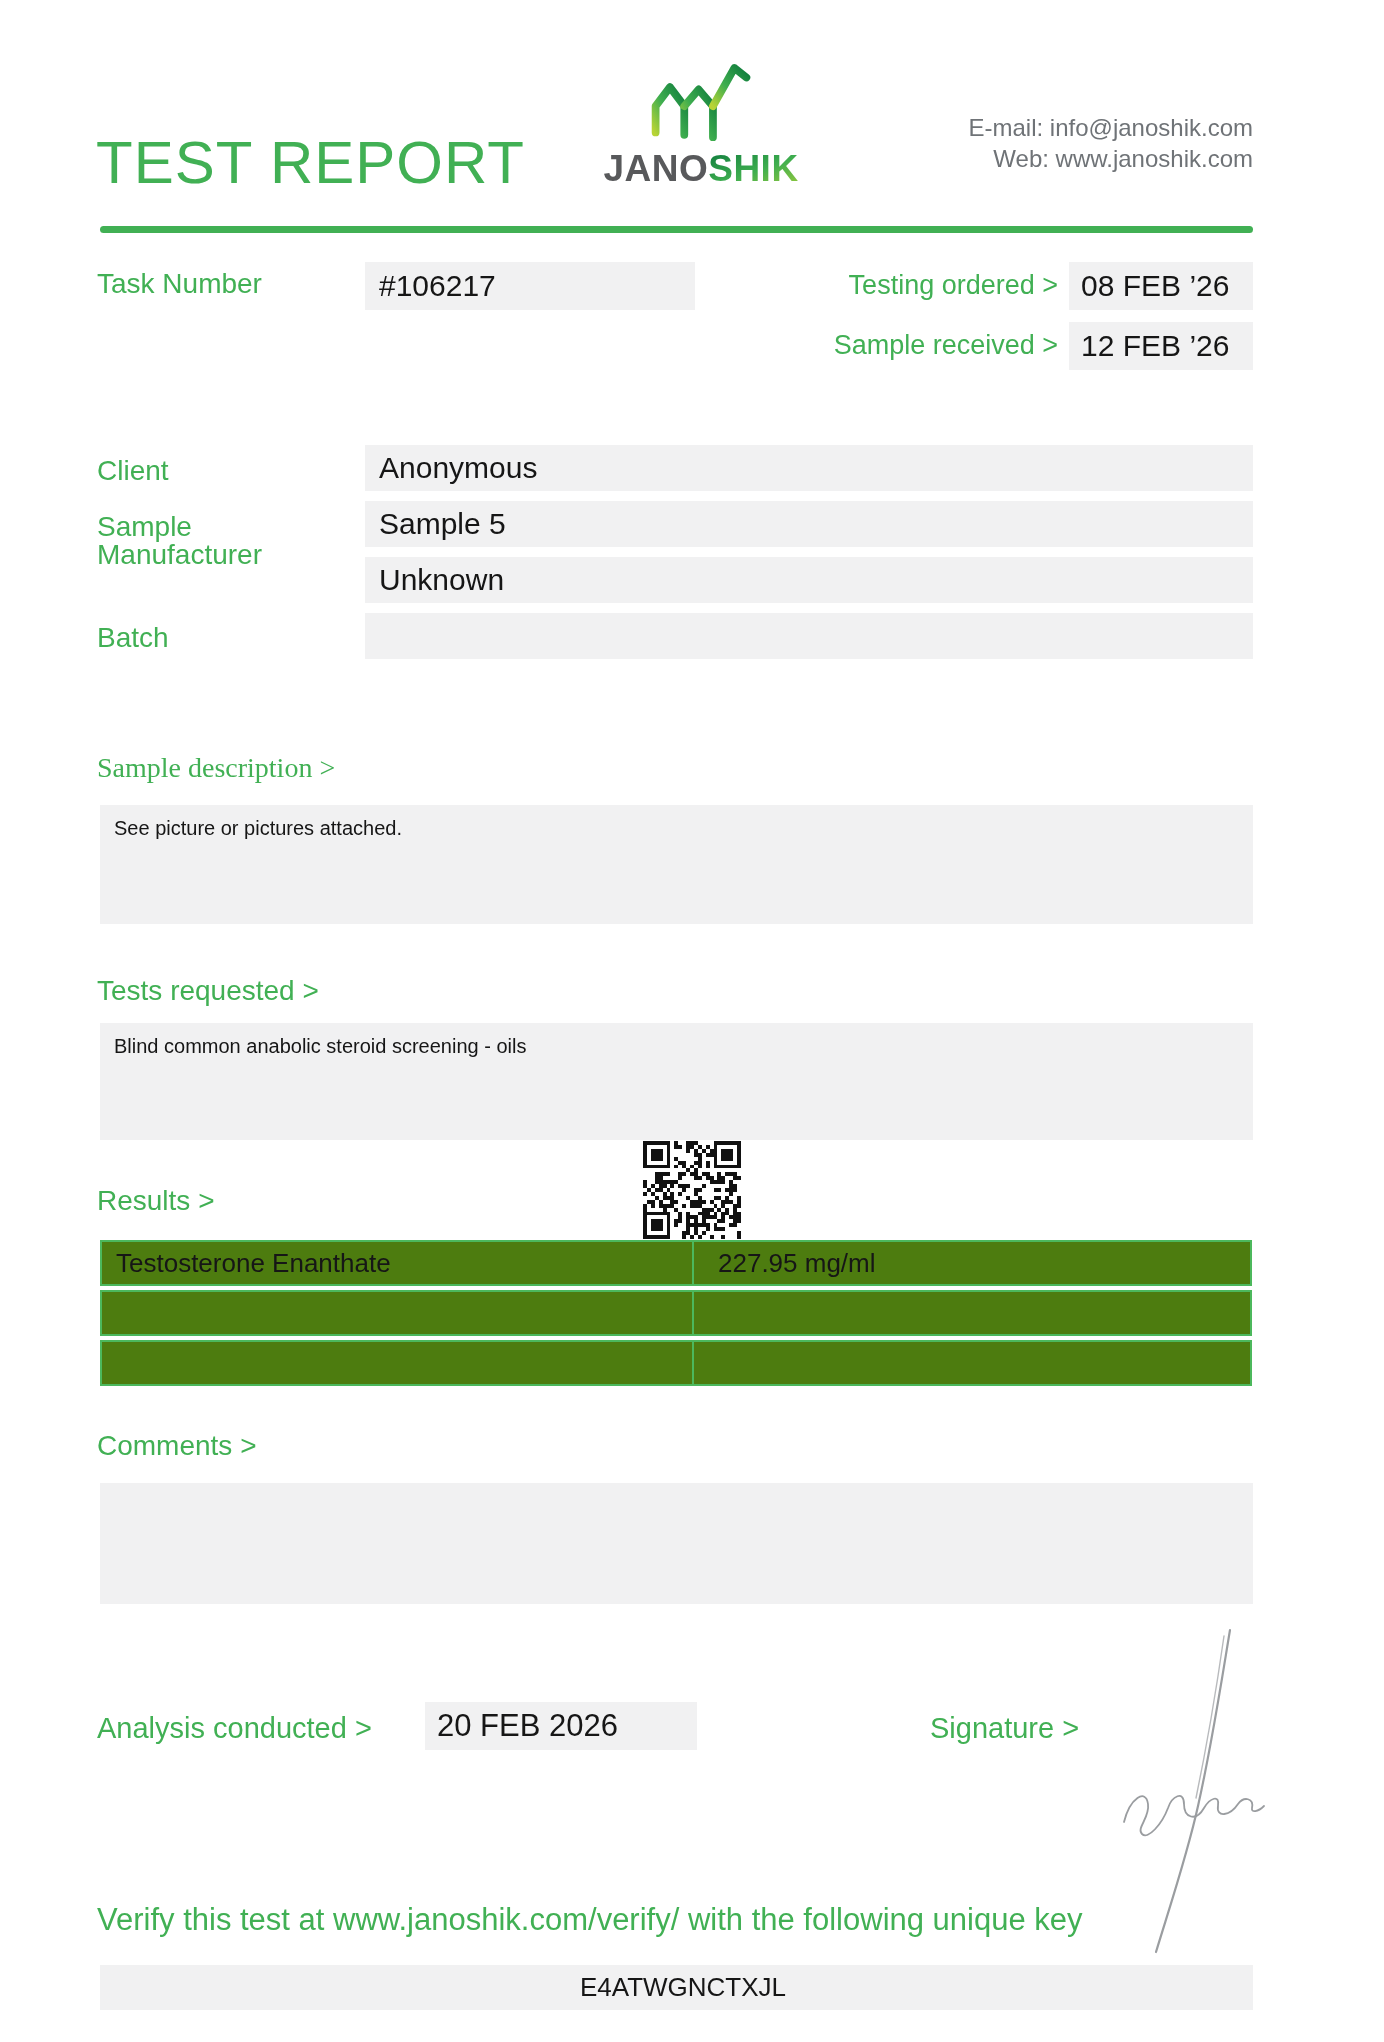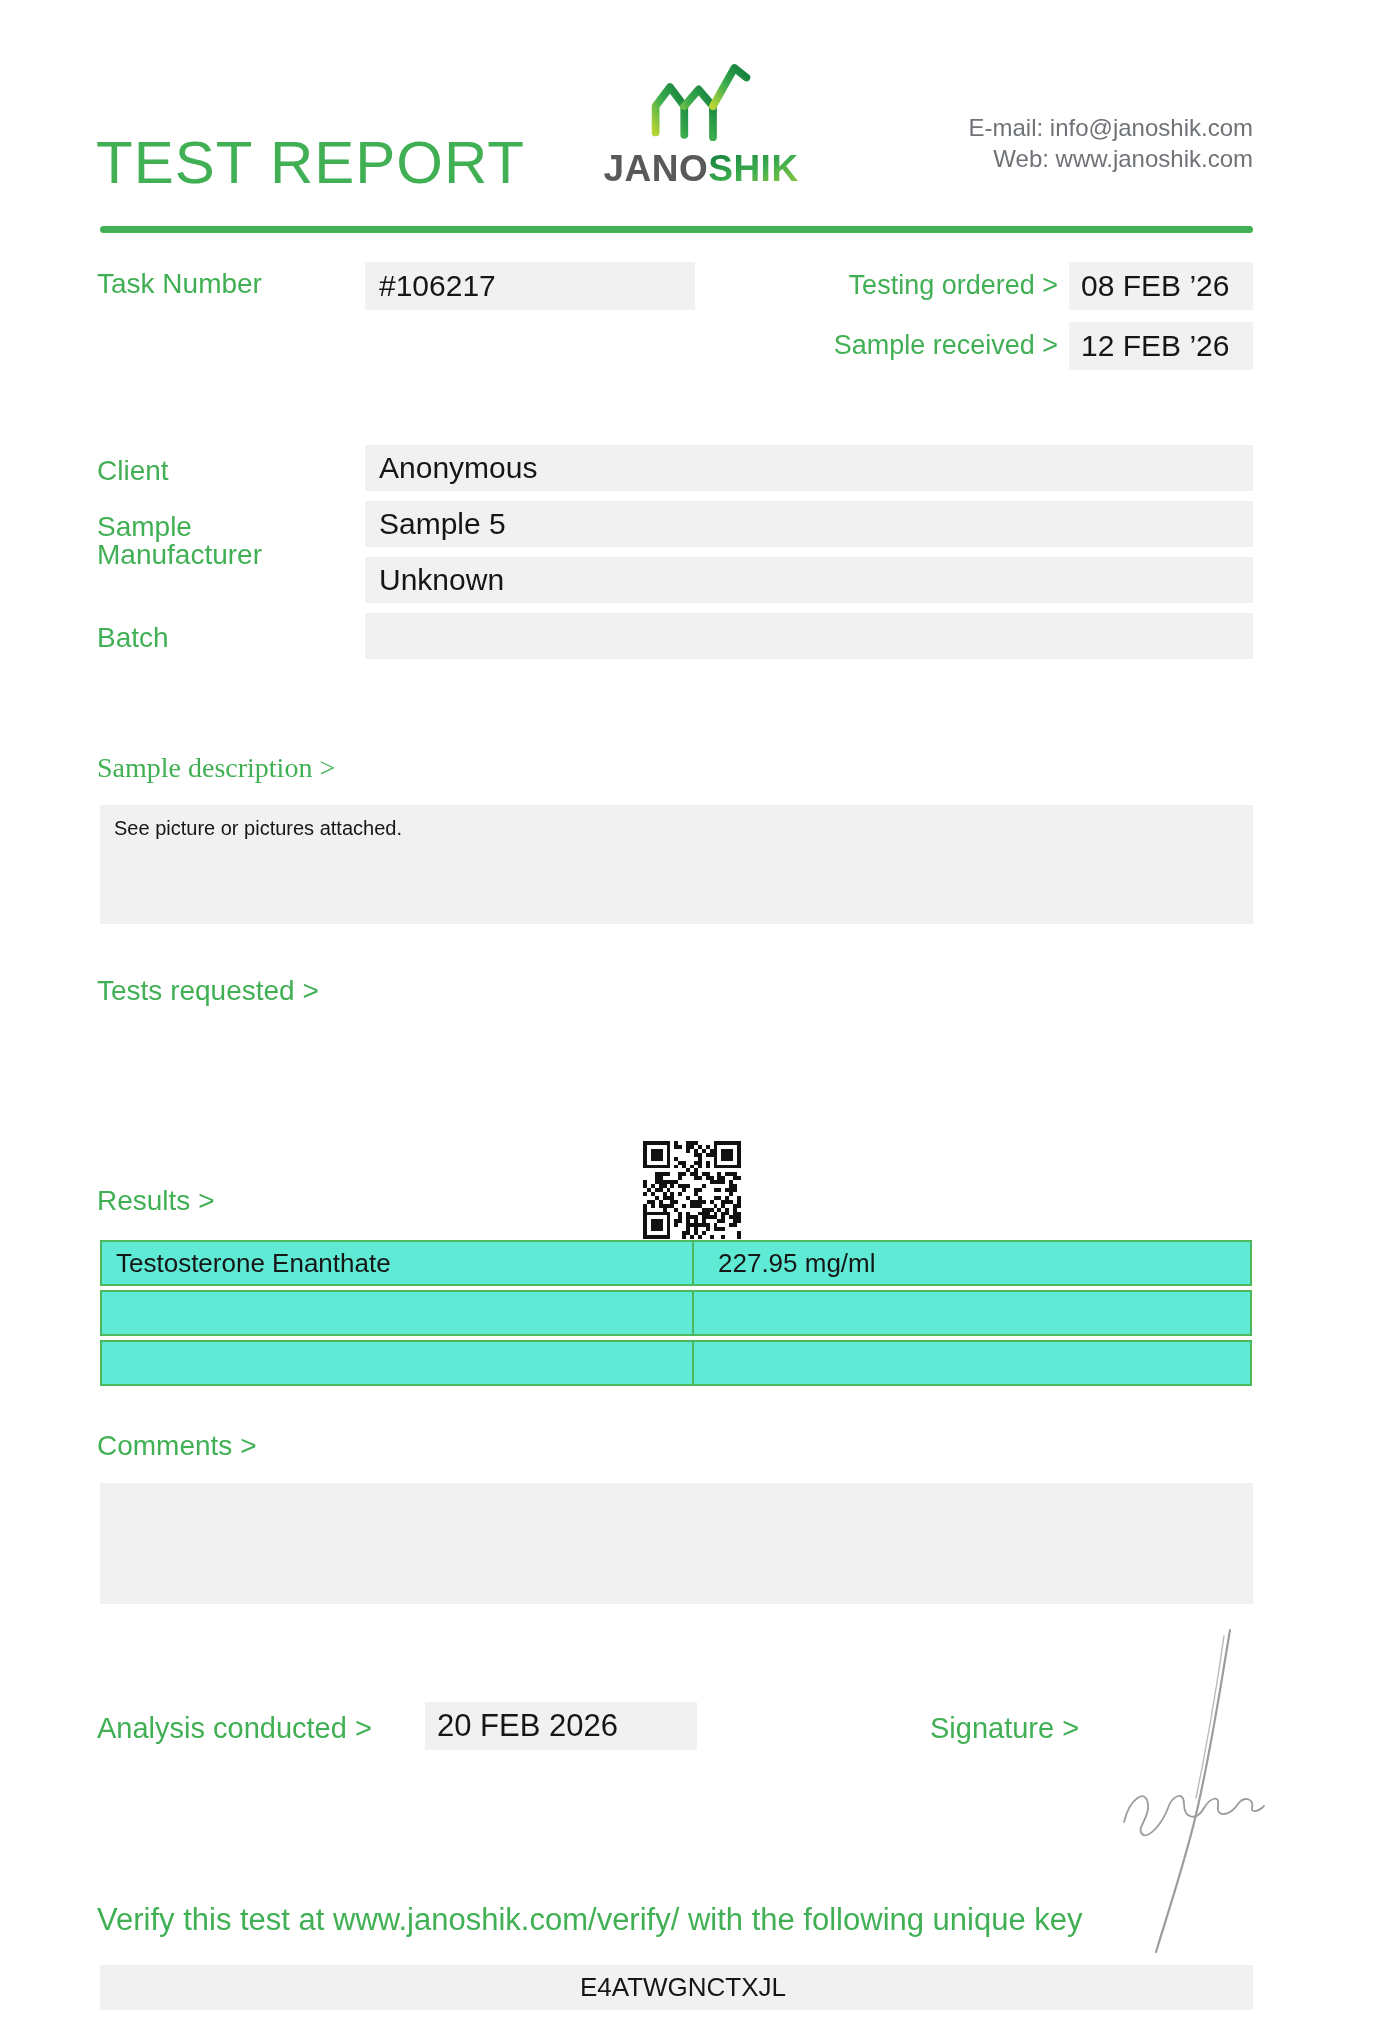--- a/index.html
+++ b/index.html
@@ -14,21 +14,21 @@
   body{background:#ffffff;font-family:"Liberation Sans",sans-serif;}
   .page{position:relative;width:1384px;height:2042px;background:#fff;overflow:hidden;}
   .abs{position:absolute;}
   .glabel{color:var(--green);font-size:28px;white-space:nowrap;}
   .box{position:absolute;background:var(--boxgray);}
   .val{font-size:30px;color:var(--ink);white-space:nowrap;}
   .boxtext{padding-left:14px;display:flex;align-items:center;height:100%;}
   .title{color:var(--green);font-size:60px;letter-spacing:1px;white-space:nowrap;}
   .contact{color:var(--contact);font-size:24px;line-height:31px;text-align:right;white-space:nowrap;}
   .rule{position:absolute;background:var(--green);border-radius:4px;}
-  .rrow{position:absolute;left:100px;width:1152px;height:46px;border:2px solid var(--tgreen);display:flex;background:#5eead4;}
+  .rrow{position:absolute;left:100px;width:1152px;height:46px;border:2px solid var(--tgreen);display:flex;background:#4d7c0f;}
   .rcl{width:592px;border-right:2px solid var(--tgreen);display:flex;align-items:center;padding-left:14px;font-size:26px;color:var(--ink);}
   .rcr{flex:1;display:flex;align-items:center;padding-left:24px;font-size:26px;color:var(--ink);}
   .bigbox-text{font-size:20px;color:var(--ink);padding:12px 14px;}
   .logo-wrap{position:absolute;left:596px;top:56px;width:210px;text-align:center;}
   .logo-text{font-size:37px;font-weight:700;letter-spacing:0.5px;margin-top:2px;white-space:nowrap;}
   .logo-jano{color:var(--logogray);}
   .logo-shik{background:linear-gradient(160deg,#14813F 10%,#3FAE4F 55%,#9CCB3B 100%);
              -webkit-background-clip:text;background-clip:text;color:transparent;}
   .verify{color:var(--green);font-size:31px;white-space:nowrap;}
   .keybox{display:flex;align-items:center;justify-content:center;font-size:26px;color:var(--ink);padding-left:13px;}
@@ -101,20 +101,23 @@
   <div class="box" style="left:365px;top:613px;width:888px;height:46px;">
     <div class="boxtext val"></div>
   </div>
 
   <div class="abs glabel" style="left:97px;top:752px;font-family:Liberation Serif, serif;">Sample description &gt;</div>
   <div class="box" style="left:100px;top:805px;width:1153px;height:119px;">
     <div class="bigbox-text">See picture or pictures attached.</div>
   </div>
 
   <div class="abs glabel" style="left:97px;top:965px;margin-top:10px;">Tests requested &gt;</div>
+  <div class="box" style="left:100px;top:1023px;width:1153px;height:117px;">
+    <div class="bigbox-text">Blind common anabolic steroid screening - oils</div>
+  </div>
 
   <div class="abs glabel" style="left:97px;top:1185px;">Results &gt;</div>
 
   <div class="abs" style="left:643px;top:1141px;width:98px;height:98px;background:#fff;">
     <svg id="qr" width="98" height="98" viewBox="0 0 25 25" shape-rendering="crispEdges">
         <g fill="#111">
           <rect x="0" y="0" width="1" height="1"></rect>
           <rect x="1" y="0" width="1" height="1"></rect>
           <rect x="2" y="0" width="1" height="1"></rect>
           <rect x="3" y="0" width="1" height="1"></rect>

